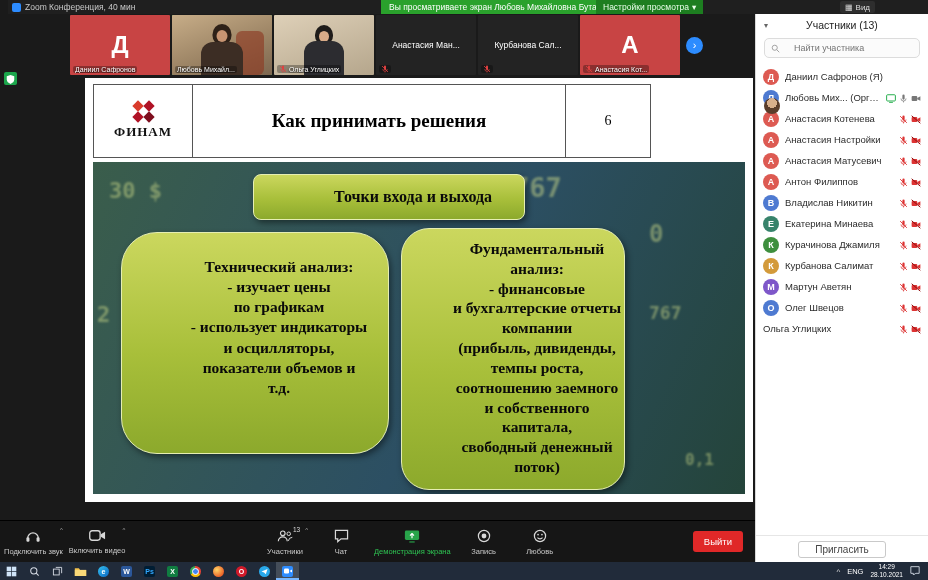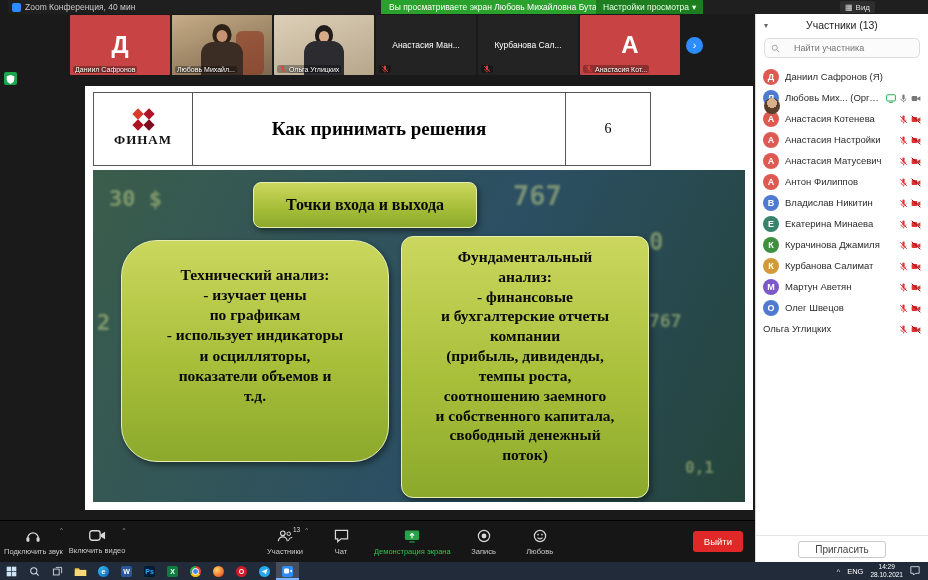--- a/index.html
+++ b/index.html
@@ -26,38 +26,38 @@
   .vid.a .head::after{content:"";position:absolute;left:4px;top:6px;width:11px;height:12px;border-radius:50%;background:#c79472;}
   .vid.a .body{position:absolute;left:50%;top:27px;transform:translateX(-50%);width:42px;height:34px;border-radius:12px 12px 0 0;background:#3c2d24;}
   .vid.b{background:linear-gradient(160deg,#ded0b8,#b5a68c);}
   .vid.b .head{position:absolute;left:50%;top:10px;transform:translateX(-50%);width:18px;height:20px;border-radius:50% 50% 45% 45%;background:#1f1c1a;}
   .vid.b .head::after{content:"";position:absolute;left:4px;top:6px;width:10px;height:11px;border-radius:50%;background:#d8ab88;}
   .vid.b .body{position:absolute;left:50%;top:26px;transform:translateX(-50%);width:40px;height:34px;border-radius:12px 12px 0 0;background:#2c2c30;}
   .nextbtn{position:absolute;left:686px;top:23px;width:17px;height:17px;border-radius:50%;background:#2d8cff;color:#fff;font-size:11px;line-height:15px;text-align:center;border:none;padding:0;}
   .shield-badge{position:absolute;left:4px;top:58px;width:13px;height:13px;background:#1ca64c;border-radius:2px;display:flex;align-items:center;justify-content:center;}
 
   
-  .slide{position:absolute;left:85px;top:72px;width:668px;height:424px;background:#fff;}
+  .slide{position:absolute;left:85px;top:64px;width:668px;height:424px;background:#fff;}
   .hdr{position:absolute;left:8px;top:6px;width:556px;height:72px;border:1px solid #555;display:flex;background:#fff;}
   .logo-cell{width:98px;border-right:1px solid #555;display:flex;flex-direction:column;align-items:center;justify-content:center;gap:3px;}
   .logo-mark{display:grid;grid-template-columns:8px 8px;gap:3px;}
   .logo-mark span{width:8px;height:8px;transform:rotate(45deg);}
   .logo-mark span:nth-child(1){background:#d93b2b;}
   .logo-mark span:nth-child(2){background:#b01225;}
   .logo-mark span:nth-child(3){background:#b01225;}
   .logo-mark span:nth-child(4){background:#7e0e1e;}
   .logo-text{font-family:"Liberation Serif",serif;font-weight:bold;font-size:13px;letter-spacing:1px;color:#111;}
   .title-cell{flex:1;display:flex;align-items:center;justify-content:center;font-family:"Liberation Serif",serif;font-weight:bold;font-size:19px;color:#000;}
   .page-cell{width:84px;border-left:1px solid #555;display:flex;align-items:center;justify-content:center;font-family:"Liberation Serif",serif;font-size:14px;color:#000;}
   .photo{position:absolute;left:8px;top:84px;width:652px;height:332px;background:linear-gradient(115deg,#3a5d4b,#2c4f63 55%,#24443a);overflow:hidden;}
   .num{position:absolute;font-family:"DejaVu Sans Mono",monospace;font-weight:bold;color:#d8e48c;opacity:.45;filter:blur(1px);}
-  .gbox{position:absolute;background:linear-gradient(180deg,#cbd75e 0%,#a8bf3a 55%,#8ca92c 100%);border:1px solid #e6eeb2;box-shadow:2px 3px 6px rgba(0,0,0,.45);font-family:"Liberation Serif",serif;font-weight:bold;color:#0a0a0a;text-align:center;white-space:pre-line;}
+  .gbox{position:absolute;background:linear-gradient(180deg,#cbd75e 0%,#a8bf3a 55%,#8ca92c 100%);border:1px solid #e6eeb2;box-shadow:2px 3px 6px rgba(0,0,0,.45);font-family:"Liberation Serif",serif;font-weight:bold;color:#0a0a0a;text-align:center;white-space:pre-line;padding-left:48px;}
   .box-top{left:160px;top:12px;width:222px;height:44px;border-radius:8px;font-size:16px;display:flex;align-items:center;justify-content:center;}
   .box-left{left:28px;top:70px;width:268px;height:222px;border-radius:36px;font-size:15.5px;line-height:1.3;padding-top:24px;box-sizing:border-box;}
-  .box-right{left:308px;top:66px;width:248px;height:262px;border-radius:12px;font-size:15.5px;line-height:1.28;padding-top:10px;box-sizing:border-box;}
+  .box-right{left:308px;top:66px;width:224px;height:262px;border-radius:28px;font-size:15.5px;line-height:1.28;padding-top:10px;box-sizing:border-box;}
 
   
   .tooltip{position:absolute;left:15px;top:470px;background:#2b2b2b;color:#eee;font-size:8.5px;padding:4px 7px;border-radius:3px;white-space:pre-line;line-height:1.45;box-shadow:0 1px 4px #000;z-index:20;}
   .tooltip::after{content:"";position:absolute;left:16px;bottom:-4px;border-left:4px solid transparent;border-right:4px solid transparent;border-top:4px solid #2b2b2b;}
 
   
   .toolbar{position:absolute;left:0;top:506px;width:755px;height:42px;background:#161616;border-top:1px solid #000;}
   .tb-item{position:relative;display:flex;flex-direction:column;align-items:center;justify-content:center;color:#c9c9c9;font-size:7.5px;gap:2px;height:100%;min-width:46px;cursor:pointer;}
   .tb-item .tb-label{white-space:nowrap;}
   .tb-item.green .tb-label{color:#2ec452;}

